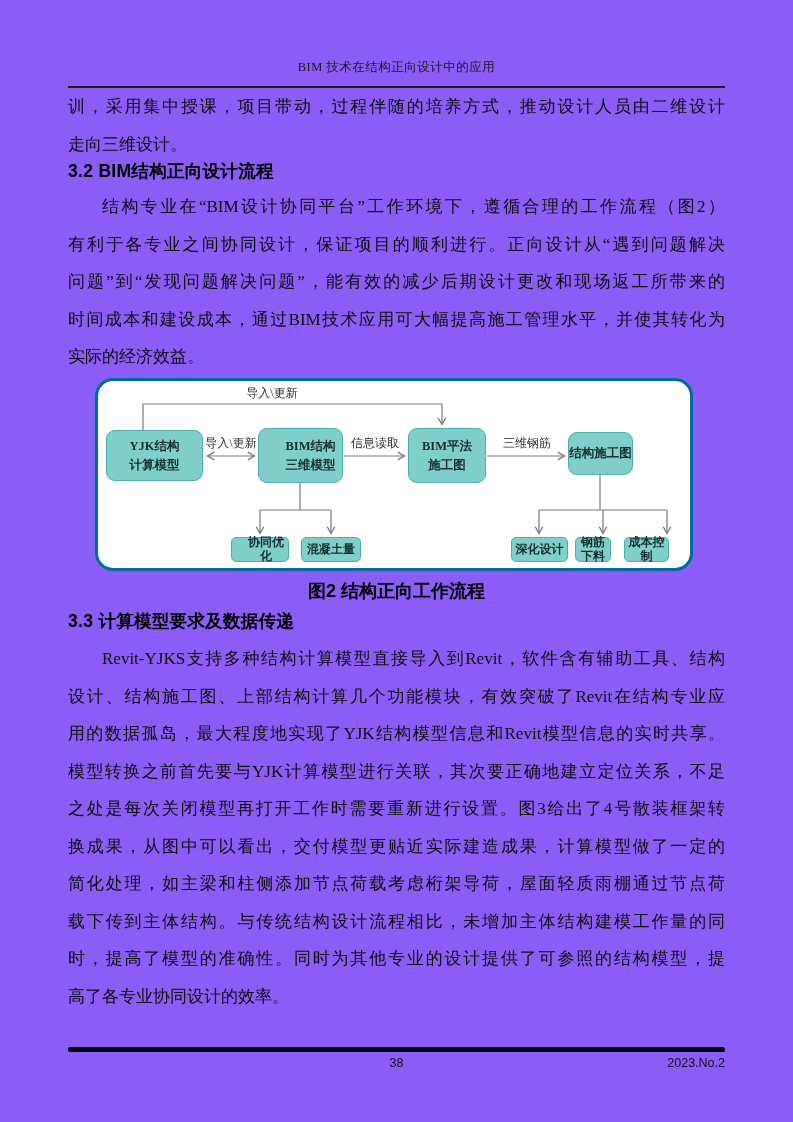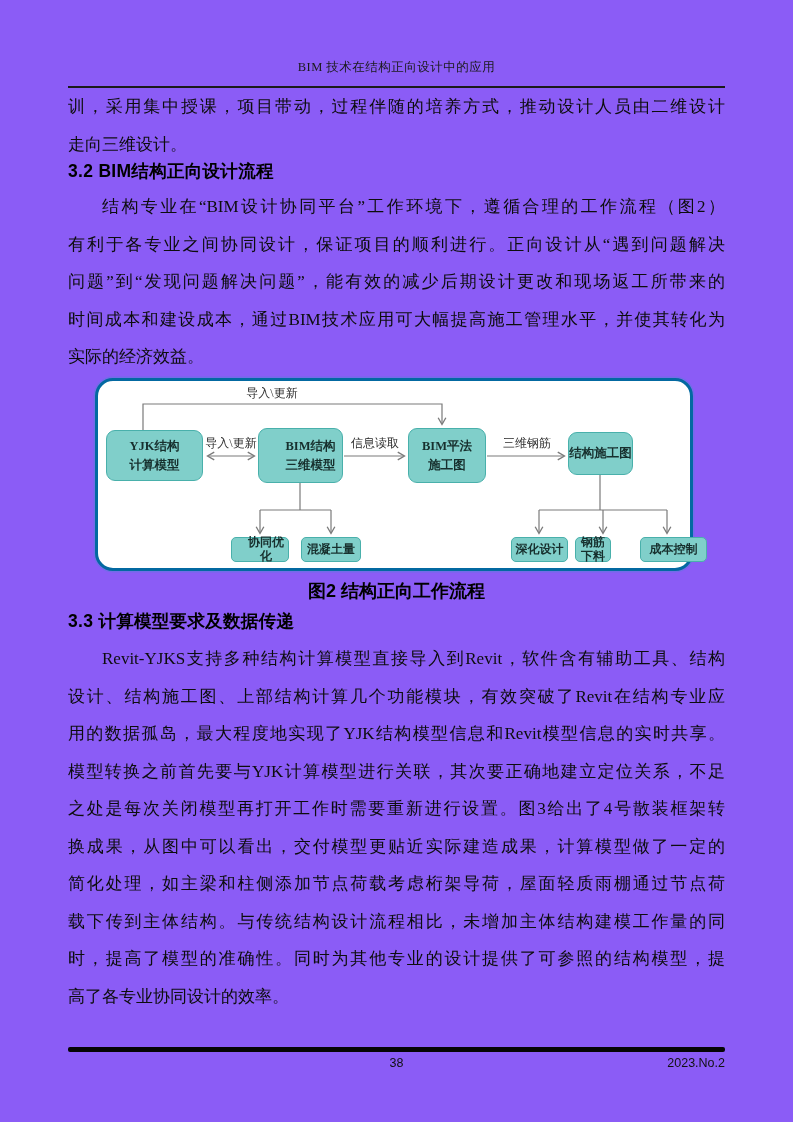--- a/index.html
+++ b/index.html
@@ -69,21 +69,21 @@
   .node-bimplan { left: 310px; top: 47px;  width: 78px; height: 55px; }
   .node-rebar   { left: 470px; top: 51px;  width: 65px; height: 43px; }
   .node.small {
     border-radius: 5px; font-size: 12px; font-weight: 700;
     height: 25px; top: 156px; line-height: 1.1;
   }
   .node-xtyh { left: 133px; width: 58px; padding-left: 12px; }
   .node-hntl { left: 203px; width: 60px; }
   .node-shsj { left: 413px; width: 57px; }
   .node-gjxl { left: 477px; width: 36px; }
-  .node-cbkz { left: 542px; width: 67px; }
+  .node-cbkz { left: 526px; width: 45px; }
   .elabel {
     position: absolute; width: 120px; text-align: center;
     font-size: 12px; color: #2b2b2b;
     font-family: "Liberation Serif", "DejaVu Serif", serif;
   }
   .elabel-top { left: 114px; top: 4px; }
   .elabel-a   { left: 73px;  top: 54px; }
   .elabel-b   { left: 217px; top: 54px; }
   .elabel-c   { left: 369px; top: 54px; }
   .fig-caption {

